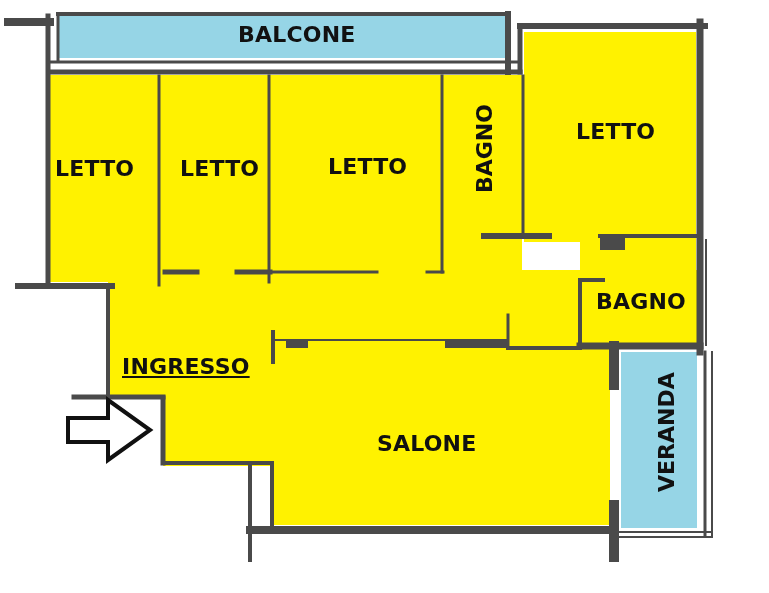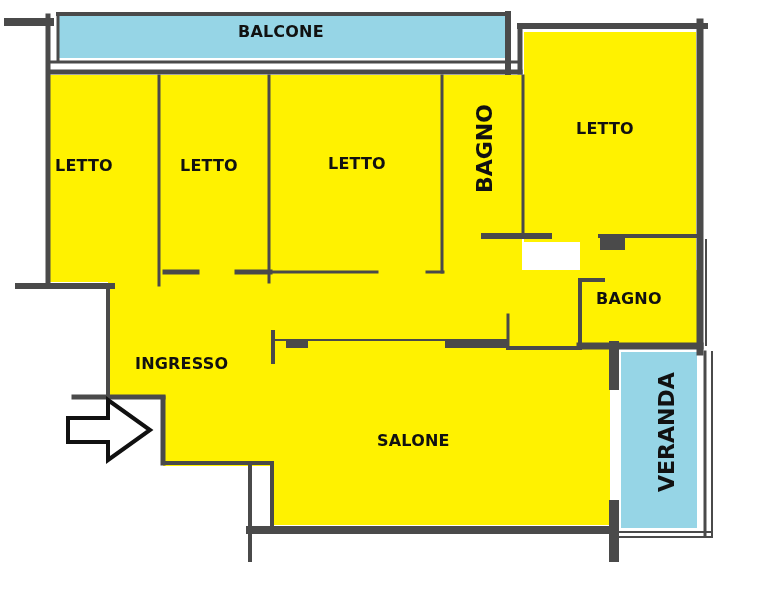--- a/index.html
+++ b/index.html
@@ -1,18 +1,18 @@
 <!DOCTYPE html>
 <html><head>
   <meta charset="utf-8">
   <style>
     html, body { margin: 0; padding: 0; background: #ffffff; }
     body { width: 769px; height: 593px; position: relative; overflow: hidden; font-family: "DejaVu Sans", "Liberation Sans", sans-serif; }
     .plan { position: absolute; left: 0; top: 0; width: 769px; height: 593px; }
-    .label { position: absolute; font-weight: bold; color: #111; font-size: 16px; letter-spacing: 0.2px; white-space: nowrap; line-height: 1; }
+    .label { position: absolute; font-weight: bold; color: #111; font-size: 22px; letter-spacing: 0.2px; white-space: nowrap; line-height: 1; }
     .vlabel { position: absolute; font-weight: bold; color: #111; font-size: 22px; white-space: nowrap; line-height: 1; transform: rotate(-90deg); transform-origin: center center; }
   </style>
 </head>
 <body>
 
 <svg class="plan" viewBox="0 0 769 593" xmlns="http://www.w3.org/2000/svg">
 
   <rect x="58" y="16" width="448" height="42" fill="#96D5E6"></rect>
 
   <rect x="621" y="352" width="76" height="176" fill="#96D5E6"></rect>
@@ -100,15 +100,15 @@
   </g>
 </svg>
 
 <div class="label" style="left:238px; top:24px;">BALCONE</div>
 <div class="label" style="left:55px; top:158px;">LETTO</div>
 <div class="label" style="left:180px; top:158px;">LETTO</div>
 <div class="label" style="left:328px; top:156px;">LETTO</div>
 <div class="vlabel" style="left:450px; top:147px; width:70px;">BAGNO</div>
 <div class="label" style="left:576px; top:121px;">LETTO</div>
 <div class="label" style="left:596px; top:291px;">BAGNO</div>
-<div class="label" style="left:135px; top:356px;">INGRESSO</div>
+<div class="label" style="left:122px; top:356px;text-decoration:underline;">INGRESSO</div>
 <div class="label" style="left:377px; top:433px;text-align:center;">SALONE</div>
 <div class="vlabel" style="left:612px; top:426px; width:110px;">VERANDA</div>
 
 </body></html>

